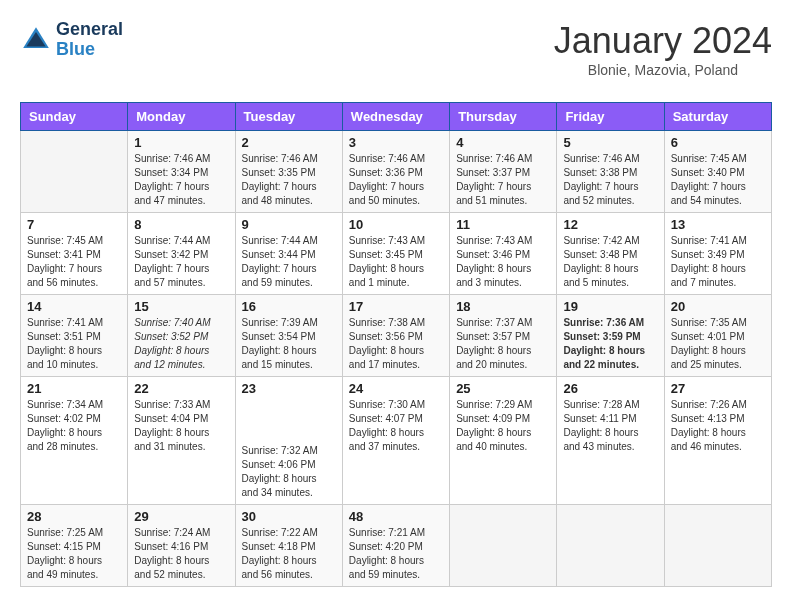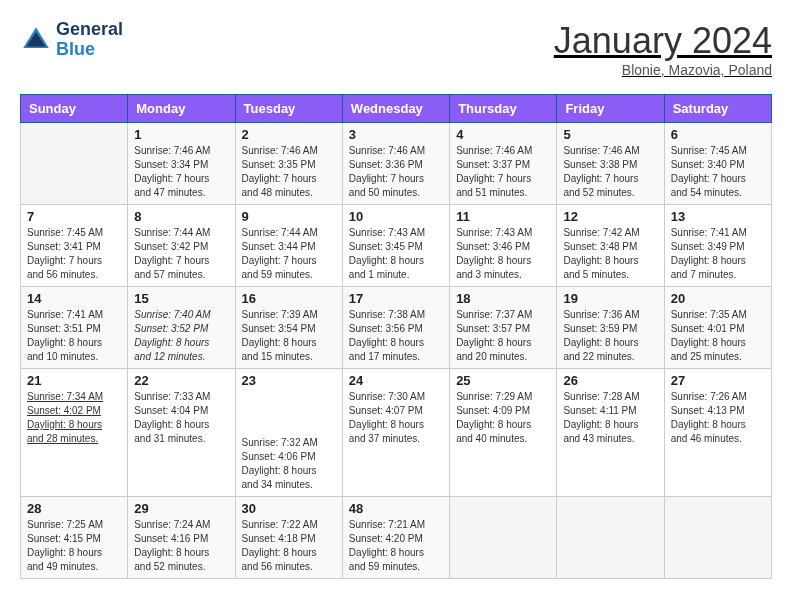--- a/index.html
+++ b/index.html
@@ -7,43 +7,42 @@
       font-family: Arial, sans-serif;
       background: #fff;
       width: 792px;
       min-height: 612px;
       padding: 20px;
     }
     .header-area {
       display: flex;
       justify-content: space-between;
       align-items: flex-start;
-      margin-bottom: 16px;
+      margin-bottom: 24px;
     }
     .logo {
       display: flex;
       align-items: center;
       gap: 4px;
     }
     .logo-text {
       display: flex;
       flex-direction: column;
       font-size: 18px;
       font-weight: bold;
       color: #1a3a5c;
       line-height: 1.1;
     }
     .logo-text span:last-child { color: #2a82c4; }
     .logo-icon {
       width: 32px;
       height: 32px;
     }
     .title-area {
-      text-align: right;
-      text-decoration: underline;
+      text-align: center;
     }
     .month-title {
       font-size: 36px;
       color: #333;
       font-weight: normal;
     }
     .subtitle {
       font-size: 14px;
       color: #555;
     }
@@ -230,35 +229,35 @@
 Daylight: 8 hours and 17 minutes.</div>
         </td>
         <td>
           <span class="day-number">18</span>
           <div class="day-info" style="white-space: pre-line;">Sunrise: 7:37 AM
 Sunset: 3:57 PM
 Daylight: 8 hours and 20 minutes.</div>
         </td>
         <td>
           <span class="day-number">19</span>
-          <div class="day-info" style="white-space: pre-line;">Sunrise: 7:36 AM
+          <div class="day-info" style="white-space: pre-line; font-weight: bold;">Sunrise: 7:36 AM
 Sunset: 3:59 PM
 Daylight: 8 hours and 22 minutes.</div>
         </td>
         <td>
           <span class="day-number">20</span>
           <div class="day-info" style="white-space: pre-line;">Sunrise: 7:35 AM
 Sunset: 4:01 PM
 Daylight: 8 hours and 25 minutes.</div>
         </td>
       </tr>
       <tr>
         <td>
           <span class="day-number">21</span>
-          <div class="day-info" style="white-space: pre-line; text-decoration: underline;">Sunrise: 7:34 AM
+          <div class="day-info" style="white-space: pre-line;">Sunrise: 7:34 AM
 Sunset: 4:02 PM
 Daylight: 8 hours and 28 minutes.</div>
         </td>
         <td>
           <span class="day-number">22</span>
           <div class="day-info" style="white-space: pre-line;">Sunrise: 7:33 AM
 Sunset: 4:04 PM
 Daylight: 8 hours and 31 minutes.</div>
         </td>
         <td>

